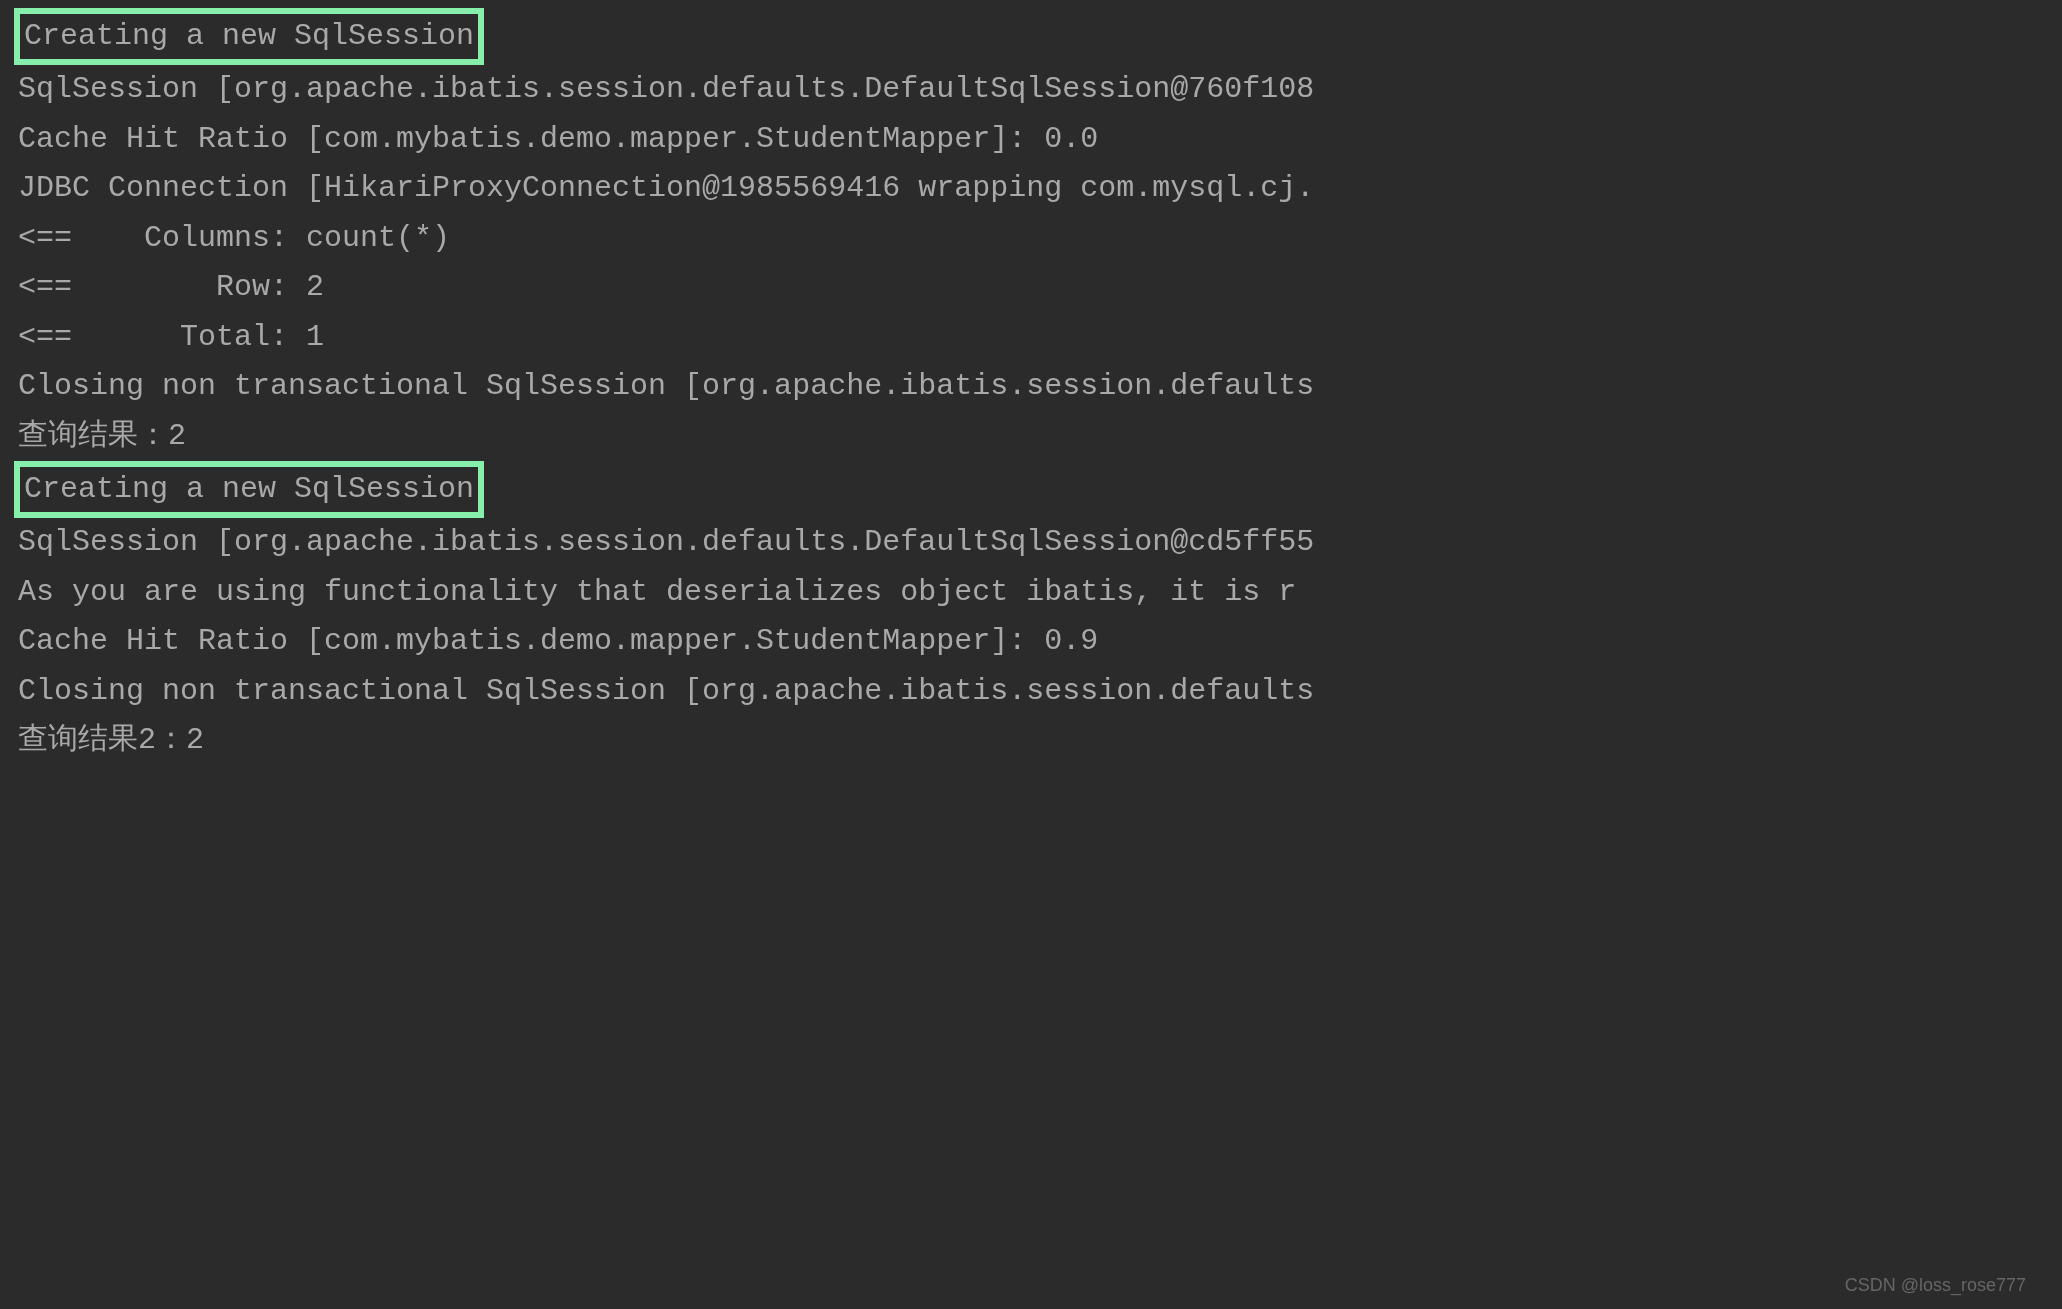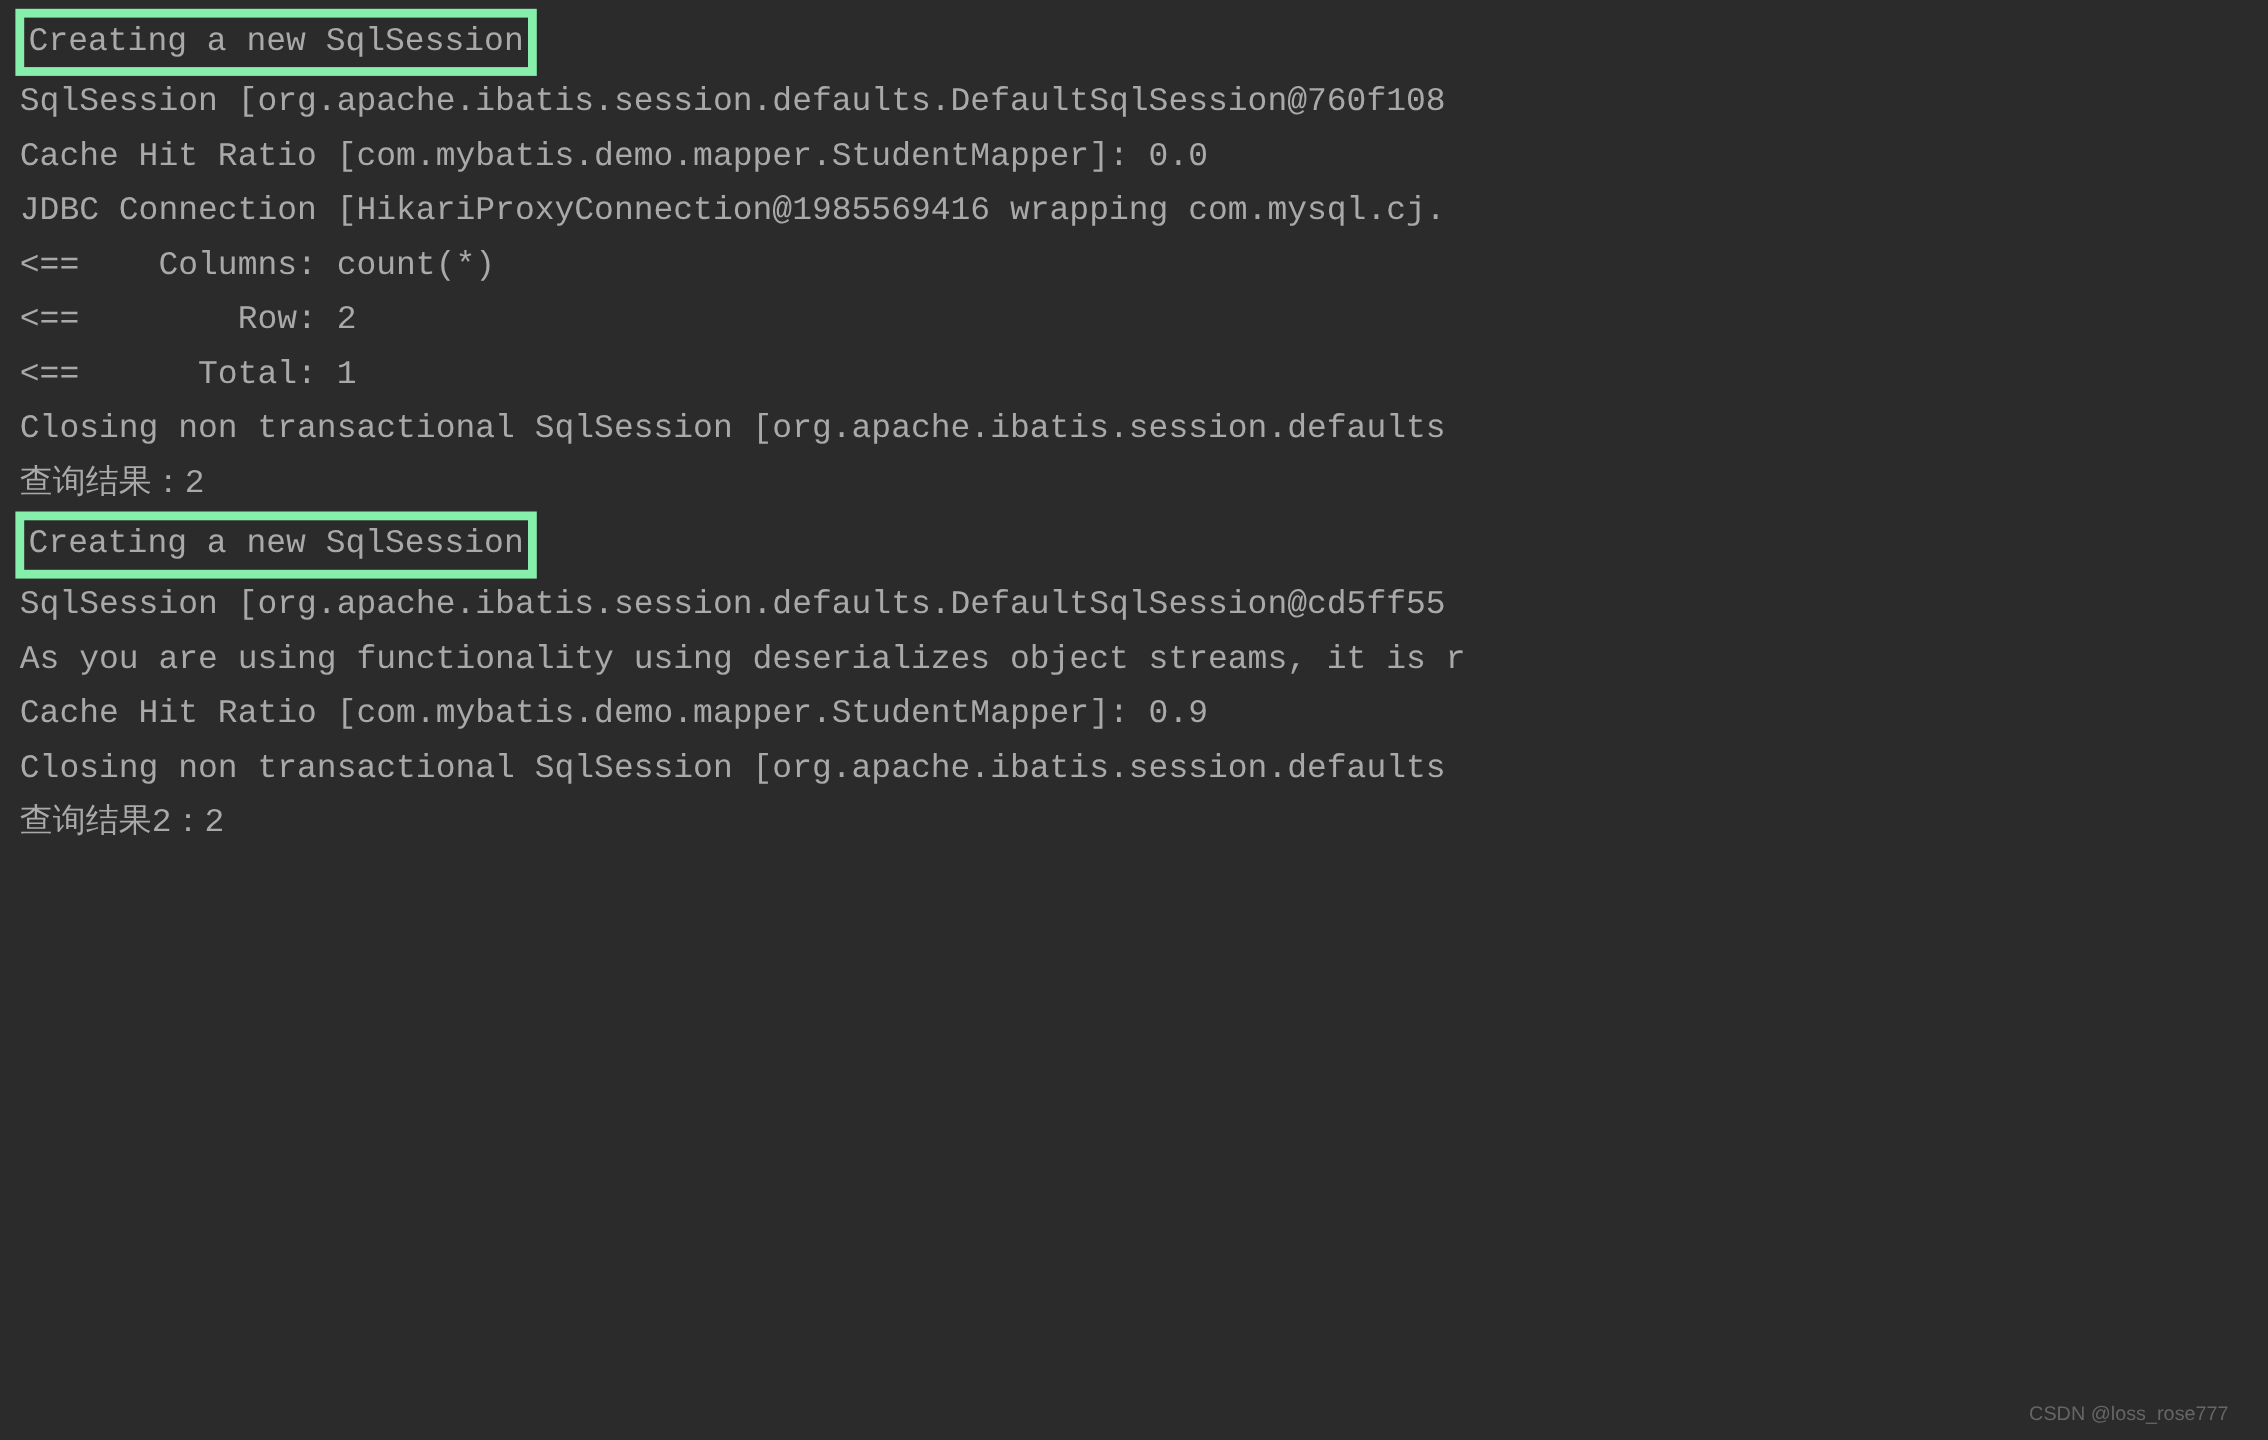--- a/index.html
+++ b/index.html
@@ -18,21 +18,21 @@
       overflow: hidden;
       position: relative;
       width: 2062px;
       height: 1309px;
     }
     .log-line {
       white-space: pre;
       display: block;
     }
     .highlight-box {
-      border: 8px solid #86efac;
+      border: 6px solid #86efac;
       display: inline-block;
       padding: 0px 4px;
       margin-left: -4px;
       line-height: 1.5;
     }
     .watermark {
       position: absolute;
       bottom: 8px;
       right: 36px;
       color: #666;
@@ -48,19 +48,19 @@
   <div class="log-line">SqlSession [org.apache.ibatis.session.defaults.DefaultSqlSession@760f108</div>
   <div class="log-line">Cache Hit Ratio [com.mybatis.demo.mapper.StudentMapper]: 0.0</div>
   <div class="log-line">JDBC Connection [HikariProxyConnection@1985569416 wrapping com.mysql.cj.</div>
   <div class="log-line">&lt;==    Columns: count(*)</div>
   <div class="log-line">&lt;==        Row: 2</div>
   <div class="log-line">&lt;==      Total: 1</div>
   <div class="log-line">Closing non transactional SqlSession [org.apache.ibatis.session.defaults</div>
   <div class="log-line">查询结果：2</div>
   <div class="log-line"><span class="highlight-box">Creating a new SqlSession</span></div>
   <div class="log-line">SqlSession [org.apache.ibatis.session.defaults.DefaultSqlSession@cd5ff55</div>
-  <div class="log-line">As you are using functionality using deserializes object streams, it is r</div>
+  <div class="log-line">As you are using functionality that deserializes object ibatis, it is r</div>
   <div class="log-line">Cache Hit Ratio [com.mybatis.demo.mapper.StudentMapper]: 0.9</div>
   <div class="log-line">Closing non transactional SqlSession [org.apache.ibatis.session.defaults</div>
   <div class="log-line">查询结果2：2</div>
 </div>
 
 <div class="watermark">CSDN @loss_rose777</div>
 
 </body></html>

